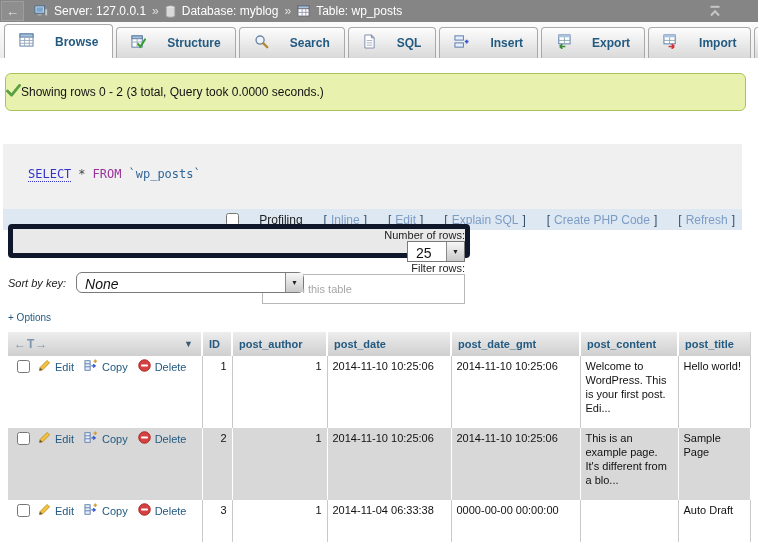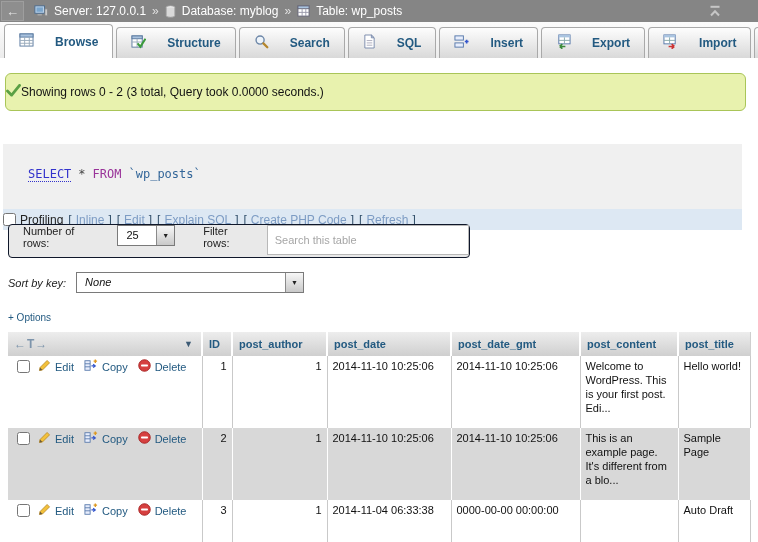--- a/index.html
+++ b/index.html
@@ -24,40 +24,40 @@
   
   .msg{position:absolute;top:73px;left:5px;width:741px;height:38px;background:var(--success-bg,#e8f2ae);border:1px solid var(--success-border,#a9c558);border-radius:6px;display:flex;align-items:center;gap:0;padding-left:0;box-sizing:border-box;font-size:12px;color:#121212;}
 
   
   .querybox{position:absolute;top:128px;left:3px;width:739px;height:86px;background:var(--query-bg,#f0f0f0);margin-top:16px;}
   .sql{position:absolute;top:23px;left:25px;font-family:"DejaVu Sans Mono","Liberation Mono",monospace;font-size:12px;color:#444;white-space:nowrap;}
   .sql span{margin-right:7px;}
   .sql .kw{color:var(--sql-keyword,#3333cc);border-bottom:1px dotted var(--sql-keyword,#3333cc);cursor:pointer;}
   .sql .kw2{color:var(--sql-keyword2,#993399);}
   .sql .ident{color:var(--sql-identifier,#336699);}
-  .profbar{position:absolute;left:0;right:0;bottom:0;height:21px;background:var(--profiling-bg,#dde8f3);display:flex;align-items:center;font-size:12px;color:#222;}
+  .profbar{position:absolute;left:0;right:0;bottom:0;height:21px;background:var(--profiling-bg,#dde8f3);display:flex;align-items:center;justify-content:flex-end;padding-right:7px;font-size:12px;color:#222;gap:16px;}
   .profbar input{width:13px;height:13px;margin:0 4px 0 0;}
   .grp{display:inline-flex;gap:4px;margin-left:5px;white-space:nowrap;}
   .grp a{color:var(--link-light,#7d9cc4);text-decoration:none;cursor:pointer;}
   .grp .br{color:#33506b;}
 
   
-  .rowsbar{position:absolute;top:224px;left:8px;width:462px;height:34px;background:var(--panel-bg,#e9e9e9);border:1px solid #0f172a;border-radius:4px;display:flex;align-items:flex-start;box-sizing:border-box;font-size:11px;color:#222;}
+  .rowsbar{position:absolute;top:224px;left:8px;width:462px;height:34px;background:var(--panel-bg,#e9e9e9);border:5px solid #0f172a;border-radius:4px;display:flex;align-items:flex-end;box-sizing:border-box;font-size:11px;color:#222;flex-direction:column;}
   .rowsbar .lbl1{margin-left:14px;}
   .rowsbar .lbl2{margin-left:28px;}
   .fsel{display:flex;border:1px solid #7a7a7a;background:#fff;height:21px;box-sizing:border-box;cursor:pointer;}
-  .fsel .val{padding:3px 8px 12px 8px;font-size:11px;color:#111;flex:1;white-space:nowrap;}
+  .fsel .val{padding:3px 8px 12px 8px;font-size:14px;color:#111;flex:1;white-space:nowrap;}
   .fsel .btn{width:17px;background:linear-gradient(#f7f7f7,#c9c9c9);border-left:1px solid #8a8a8a;display:flex;align-items:center;justify-content:center;font-size:7px;color:#222;}
   .rowsbar .fsel{margin-left:14px;width:58px;}
   .filter-input{margin-left:10px;width:203px;height:22px;border:1px solid #b8b8b8;padding:14px 7px;font-size:11px;color:#333;box-sizing:border-box;font-family:"Liberation Sans",sans-serif;}
   .filter-input::placeholder{color:#a6a6a6;}
 
   
   .sortrow{position:absolute;top:272px;left:8px;display:flex;align-items:center;font-size:11px;color:#222;font-style:italic;}
-  .sortrow .fsel{margin-left:10px;width:228px;}
+  .sortrow .fsel{margin-left:10px;width:228px;border-radius:6px;}
 
   
   .options{position:absolute;top:312px;left:8px;color:var(--accent,#235a81);font-size:10px;cursor:pointer;}
 
   
   .grid{position:absolute;top:332px;left:8px;border-collapse:collapse;table-layout:fixed;font-size:11px;color:#111;}
   .grid th{height:24px;background:linear-gradient(#ededed,#cfcfcf);color:var(--accent,#235a81);font-weight:bold;text-align:left;padding:0 6px;border-right:2px solid #fff;box-sizing:border-box;cursor:pointer;font-size:11px;}
   .grid th:last-child{border-right:1px solid #cfcfcf;}
   .th-actions{display:flex;align-items:center;justify-content:space-between;padding-right:2px;}
   .opt-glyph{color:#7d94ab;font-size:12px;letter-spacing:1px;cursor:pointer;}

